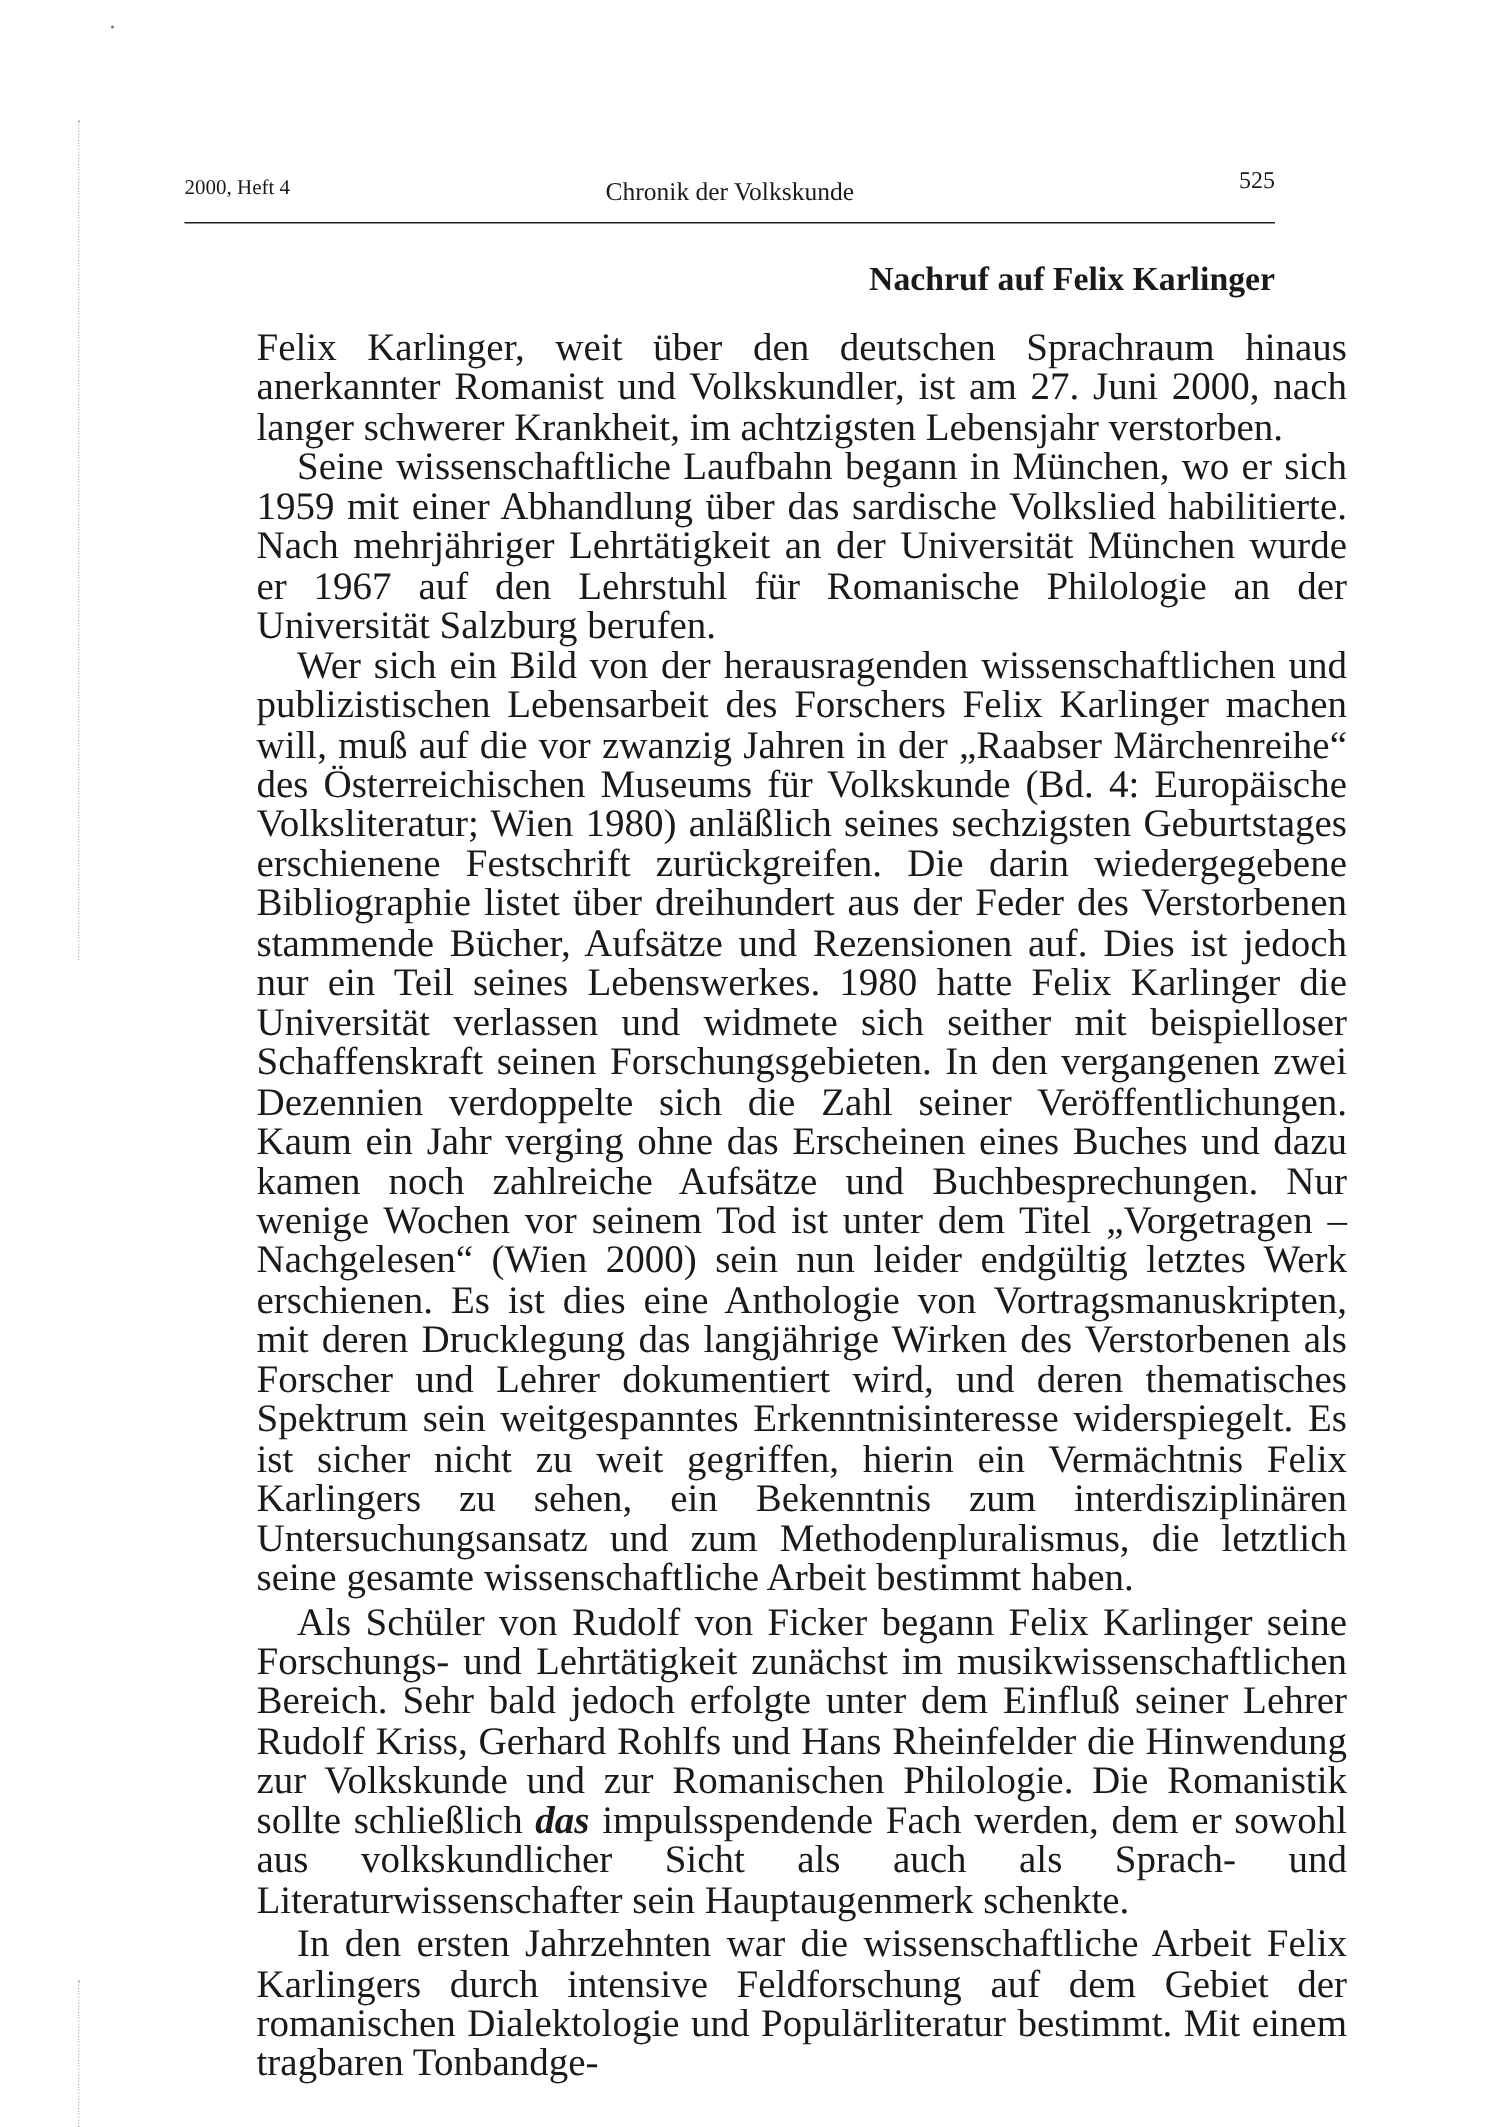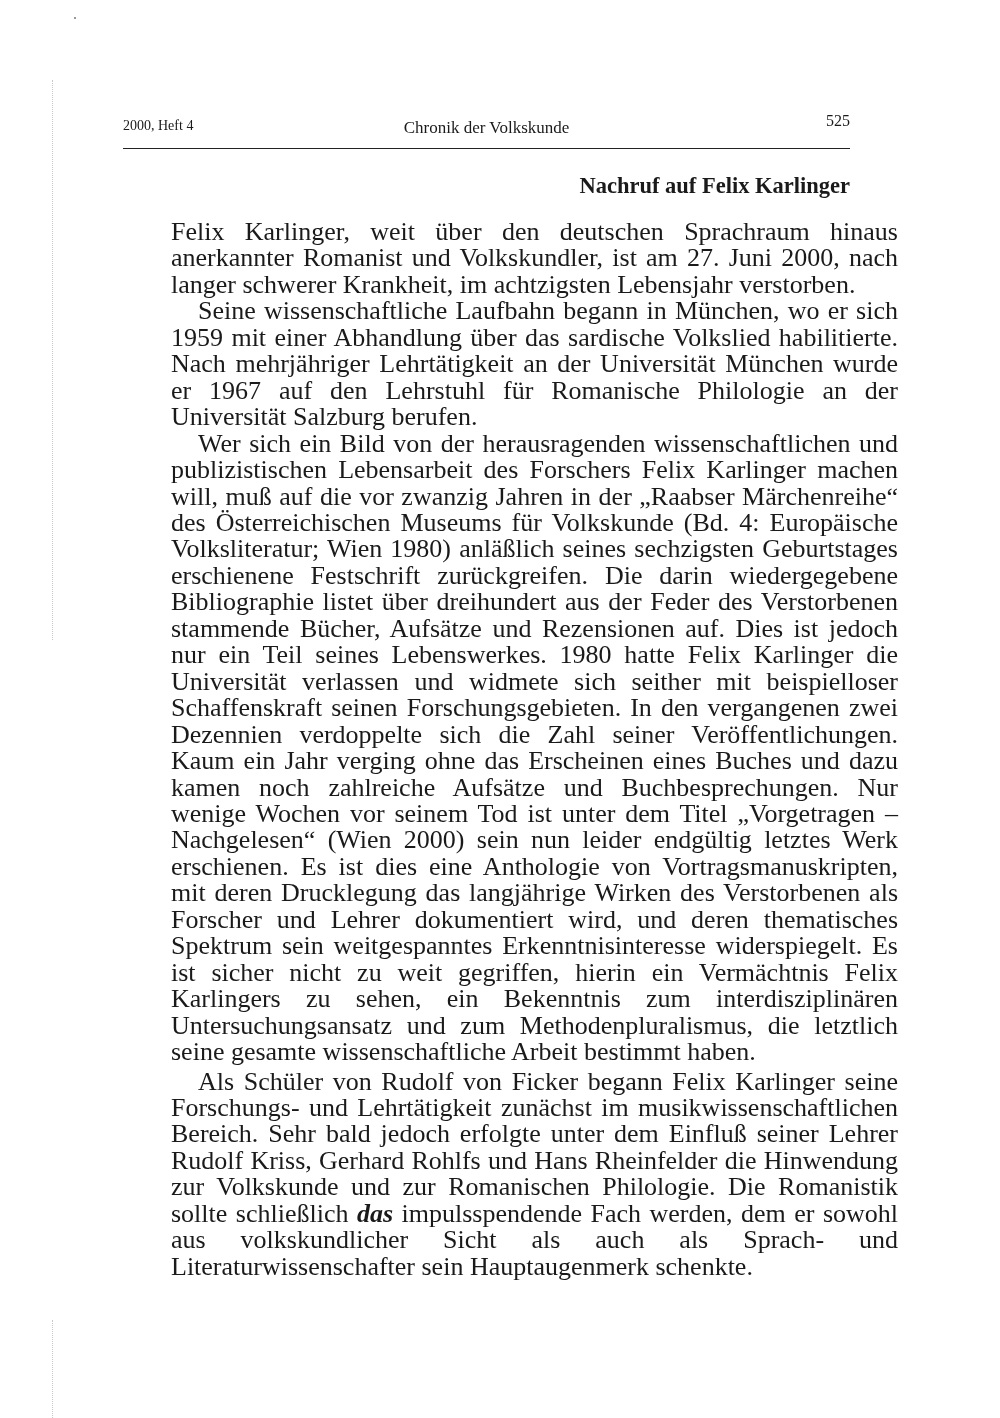--- a/index.html
+++ b/index.html
@@ -118,13 +118,14 @@
 </header>
 <div class="header-rule"></div>
 
 <h1 class="article-title">Nachruf auf Felix Karlinger</h1>
 
 <div class="article-body">
   <p class="first">Felix Karlinger, weit über den deutschen Sprachraum hinaus anerkannter Romanist und Volkskundler, ist am 27. Juni 2000, nach langer schwerer Krankheit, im achtzigsten Lebensjahr verstorben.</p>
   <p>Seine wissenschaftliche Laufbahn begann in München, wo er sich 1959 mit einer Abhandlung über das sardische Volkslied habilitierte. Nach mehr­jähriger Lehrtätigkeit an der Universität München wurde er 1967 auf den Lehrstuhl für Romanische Philologie an der Universität Salzburg berufen.</p>
   <p>Wer sich ein Bild von der herausragenden wissenschaftlichen und publi­zistischen Lebensarbeit des Forschers Felix Karlinger machen will, muß auf die vor zwanzig Jahren in der „Raabser Märchenreihe“ des Österreichischen Museums für Volkskunde (Bd. 4: Europäische Volksliteratur; Wien 1980) anläßlich seines sechzigsten Geburtstages erschienene Festschrift zurück­greifen. Die darin wiedergegebene Bibliographie listet über dreihundert aus der Feder des Verstorbenen stammende Bücher, Aufsätze und Rezensionen auf. Dies ist jedoch nur ein Teil seines Lebenswerkes. 1980 hatte Felix Karlinger die Universität verlassen und widmete sich seither mit beispiello­ser Schaffenskraft seinen Forschungsgebieten. In den vergangenen zwei Dezennien verdoppelte sich die Zahl seiner Veröffentlichungen. Kaum ein Jahr verging ohne das Erscheinen eines Buches und dazu kamen noch zahlreiche Aufsätze und Buchbesprechungen. Nur wenige Wochen vor seinem Tod ist unter dem Titel „Vorgetragen – Nachgelesen“ (Wien 2000) sein nun leider endgültig letztes Werk erschienen. Es ist dies eine Anthologie von Vortragsmanuskripten, mit deren Drucklegung das langjährige Wirken des Verstorbenen als Forscher und Lehrer dokumentiert wird, und deren thematisches Spektrum sein weitgespanntes Erkenntnisinteresse widerspie­gelt. Es ist sicher nicht zu weit gegriffen, hierin ein Vermächtnis Felix Karlingers zu sehen, ein Bekenntnis zum interdisziplinären Untersuchungs­ansatz und zum Methodenpluralismus, die letztlich seine gesamte wissen­schaftliche Arbeit bestimmt haben.</p>
   <p class="spaced"><span>Als Schüler von Rudolf von Ficker begann Felix Karlinger seine For­schungs- und Lehrtätigkeit zunächst im musikwissenschaftlichen Bereich. Sehr bald jedoch erfolgte unter dem Einfluß seiner Lehrer Rudolf Kriss, Gerhard Rohlfs und Hans Rheinfelder die Hinwendung zur Volkskunde und zur Romanischen Philologie. Die Romanistik sollte schließlich </span><em>das</em><span> impuls­spendende Fach werden, dem er sowohl aus volkskundlicher Sicht als auch als Sprach- und Literaturwissenschafter sein Hauptaugenmerk schenkte.</span></p>
+  <p class="spaced">In den ersten Jahrzehnten war die wissenschaftliche Arbeit Felix Karlin­gers durch intensive Feldforschung auf dem Gebiet der romanischen Dia­lektologie und Populärliteratur bestimmt. Mit einem tragbaren Tonbandge-</p>
 </div>
 
 </body></html>

